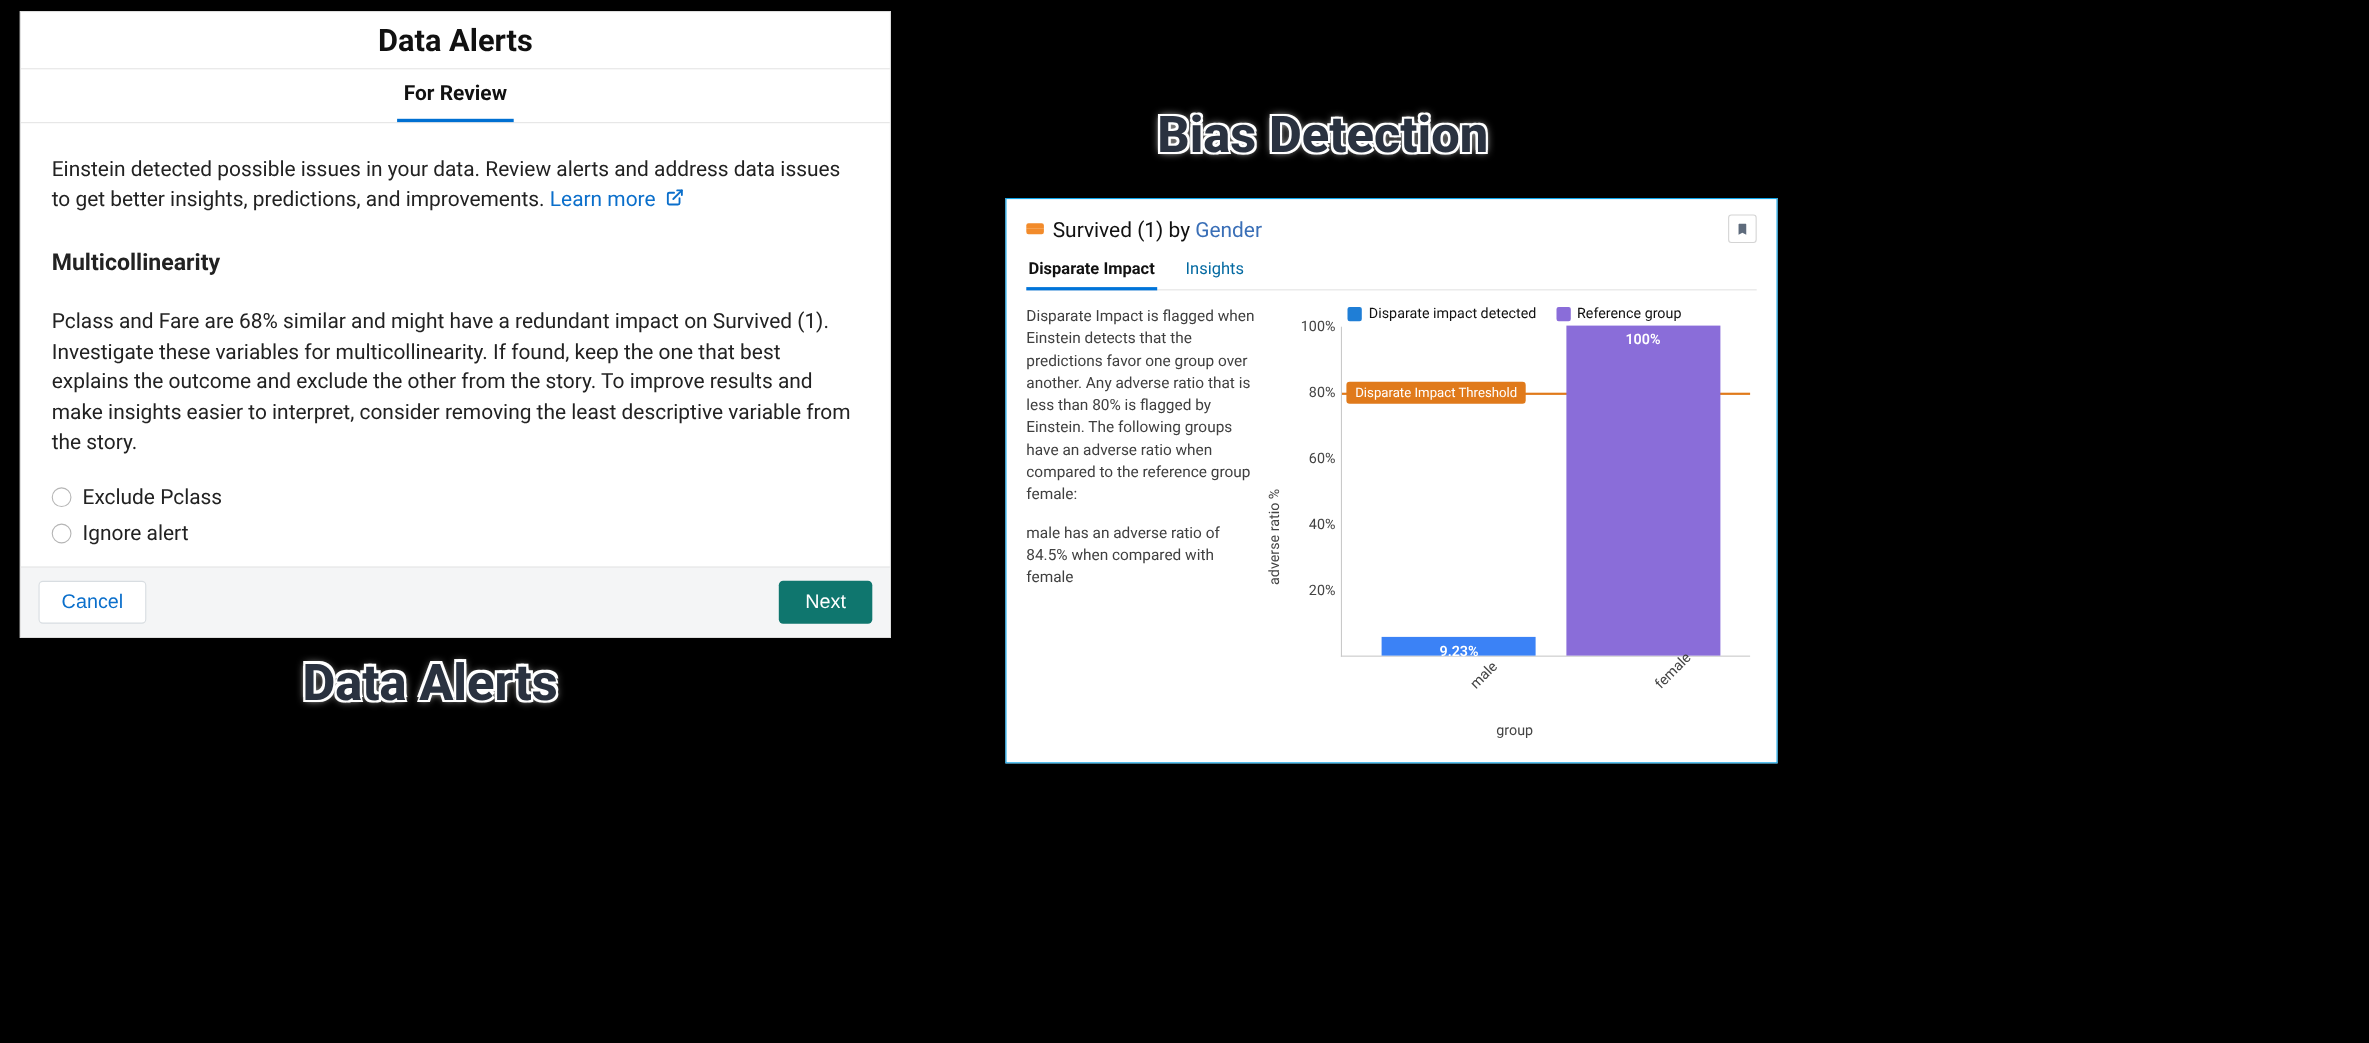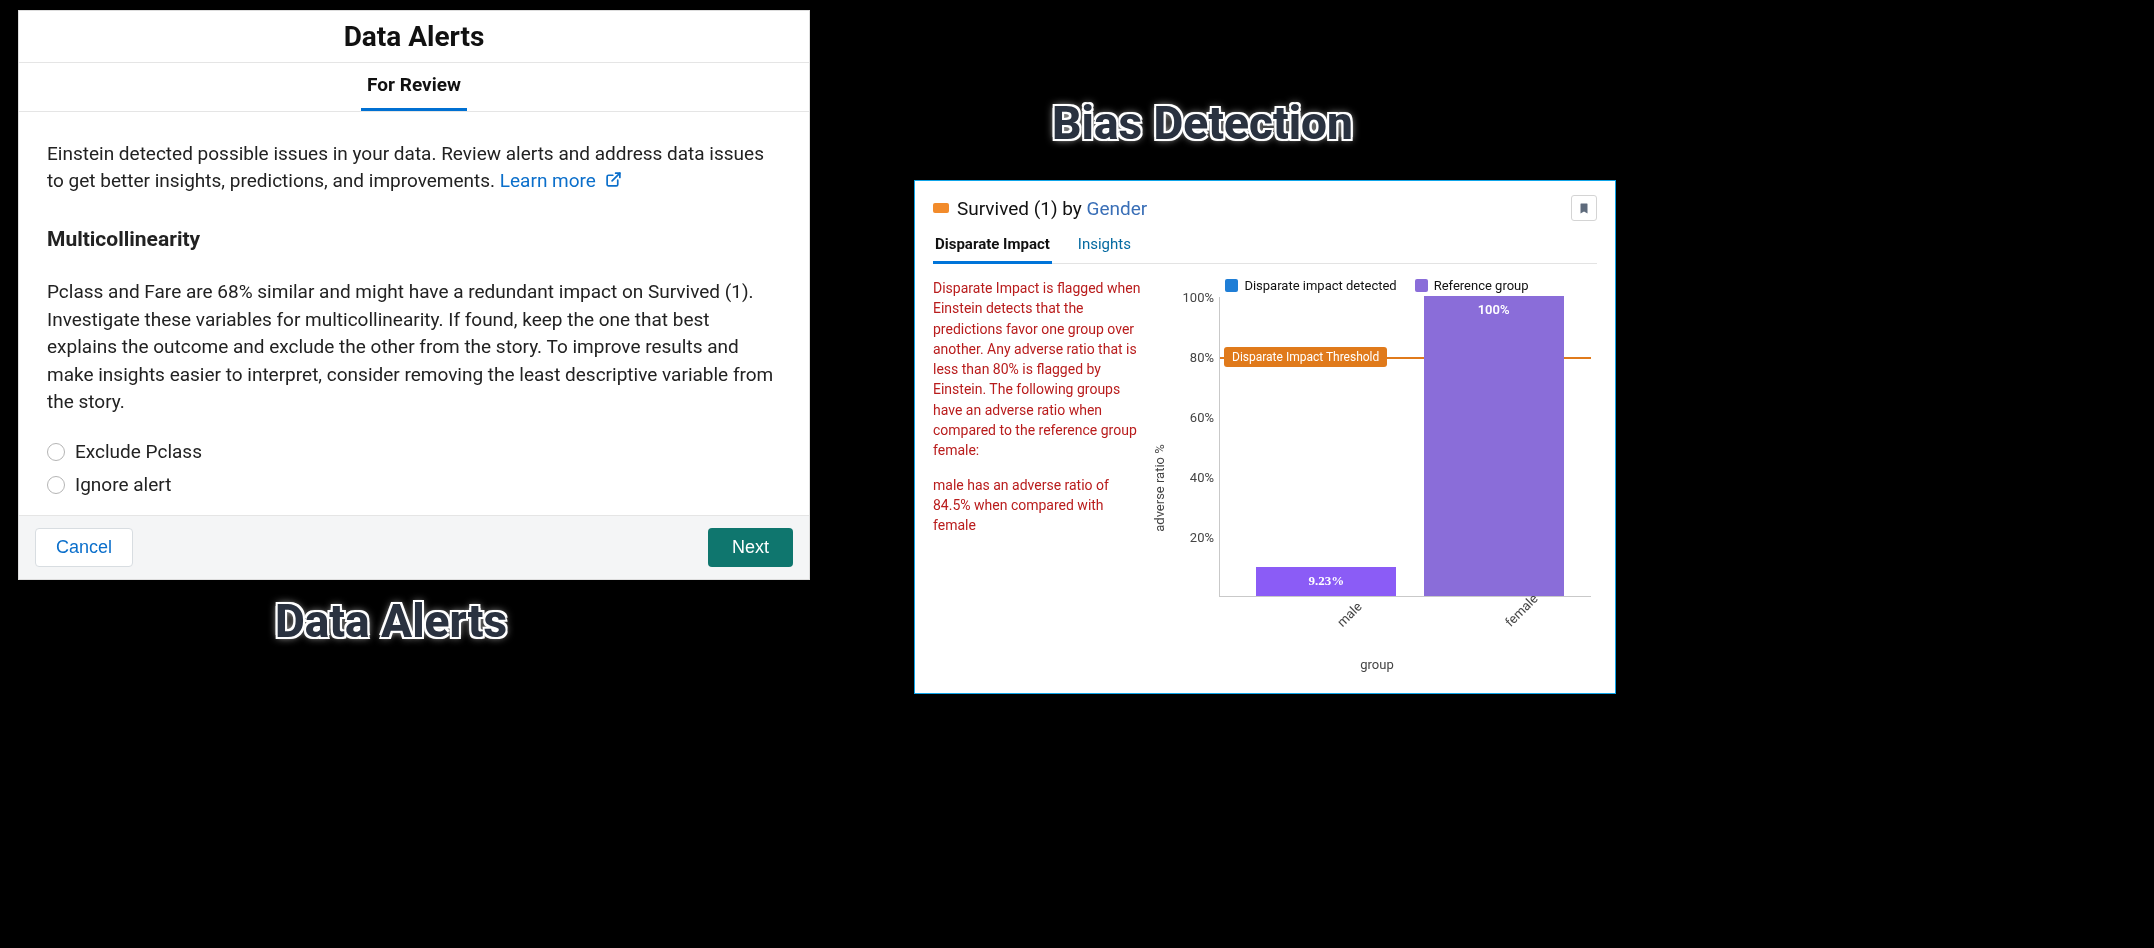--- a/index.html
+++ b/index.html
@@ -195,21 +195,21 @@
   }
   .bd-content {
     display: flex;
     gap: 14px;
     margin-top: 14px;
   }
   .bd-text {
     width: 210px;
     font-size: 14px;
     line-height: 1.45;
-    color: #b91c1c;
+    color: #404040;
   }
   .bd-text p { margin: 0 0 14px 0; }
   .bd-chart-area {
     flex: 1;
     position: relative;
     height: 410px;
   }
   .legend {
     display: flex;
     justify-content: center;
@@ -375,21 +375,21 @@
 
       <div class="chart-inner" id="chart-inner">
 
       <div class="ytick" style="top: 240px;">20%</div>
           <div class="ytick" style="top: 180px;">40%</div>
           <div class="ytick" style="top: 120px;">60%</div>
           <div class="ytick" style="top: 60px;">80%</div>
           <div class="ytick" style="top: 0px;">100%</div>
           <div class="threshold-line" style="top: 60px;"></div>
           <div class="threshold-tag" style="top: 60px; left: 4px;">Disparate Impact Threshold</div>
-          <div class="bar" style="left: 36.4px; width: 140px; height: 29px; background: #8b5cf6; font-family: Liberation Serif, serif;">
+          <div class="bar" style="left: 36.4px; width: 140px; height: 17px; background: #3b82f6;">
             <div class="bar-label" style="top: 6px;">9.23%</div>
           </div>
           <div class="xaxis-label" style="left: 114.4px; top: 322px;">male</div>
           <div class="bar" style="left: 203.6px; width: 140px; height: 300px; background: rgb(138, 109, 217);">
             <div class="bar-label" style="top: 6px;">100%</div>
           </div>
           <div class="xaxis-label" style="left: 281.6px; top: 322px;">female</div>
         </div>
       <div class="xaxis-title">group</div>
     </div>

